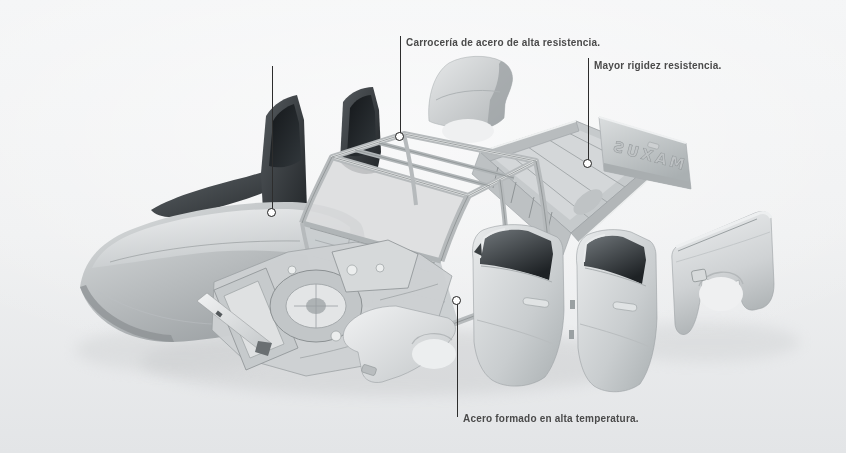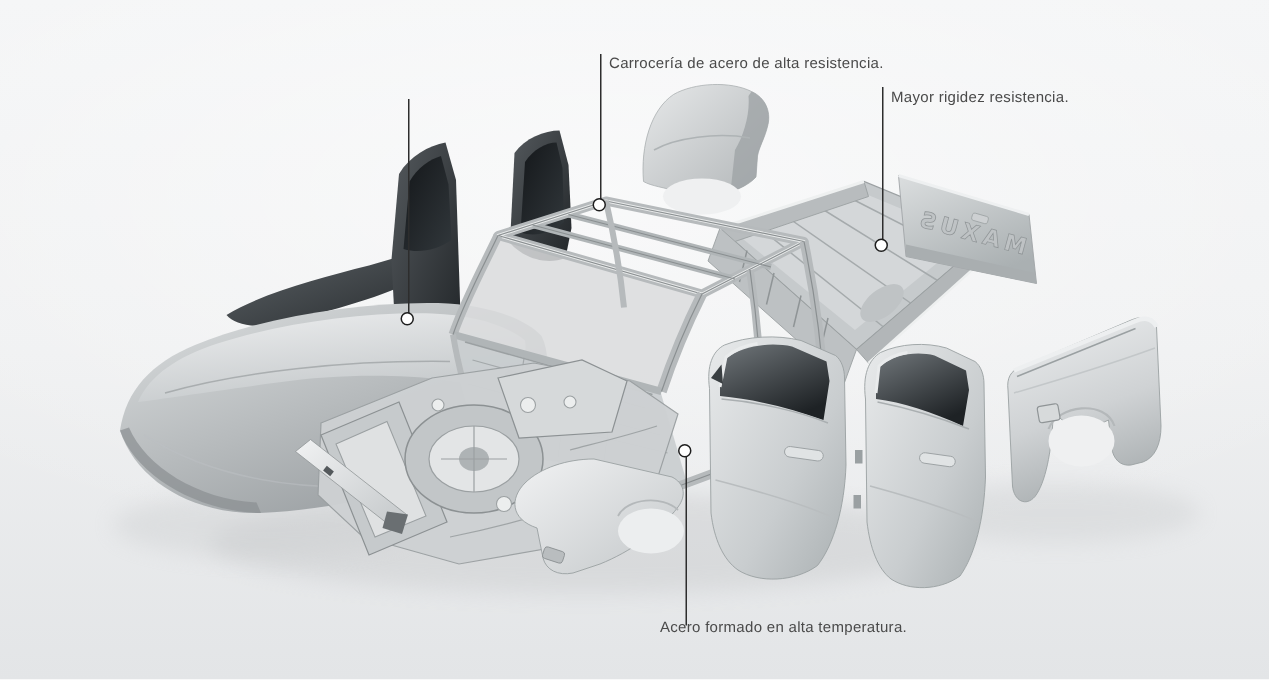--- a/index.html
+++ b/index.html
@@ -12,21 +12,21 @@
   }
   .stage svg{position:absolute;left:0;top:0;}
   .callout{position:absolute;left:0;top:0;width:0;height:0;}
   .callout .line{position:absolute;width:1px;background:#2d2d2d;}
   .callout .dot{
     position:absolute;width:7px;height:7px;border:1.5px solid #1e1e1e;
     background:#ffffff;border-radius:50%;box-sizing:content-box;
   }
   .callout .label{
     position:absolute;font-size:10px;line-height:12px;color:#4a4a4a;
-    white-space:nowrap;letter-spacing:.2px;
+    white-space:nowrap;letter-spacing:.2px;font-weight:bold;
   }
 </style>
 </head>
 <body>
 
 <div class="stage">
 
 <svg width="846" height="453" viewBox="0 0 846 453">
   <defs>
     <linearGradient id="gDark" x1="0" y1="0" x2="1" y2="1">
@@ -262,16 +262,16 @@
 
 <div class="callout">
   <div class="line" style="left:588px;top:58px;height:106px;"></div>
   <div class="dot" style="left:583px;top:159px;"></div>
   <span class="label" style="left:594px;top:60px;">Mayor rigidez resistencia.</span>
 </div>
 
 <div class="callout">
   <div class="line" style="left:457px;top:301px;height:116px;"></div>
   <div class="dot" style="left:452px;top:296px;"></div>
-  <span class="label" style="left:440px;top:413px;">Acero formado en alta temperatura.</span>
+  <span class="label" style="left:463px;top:413px;">Acero formado en alta temperatura.</span>
 </div>
 
 </div>
 
 </body></html>

